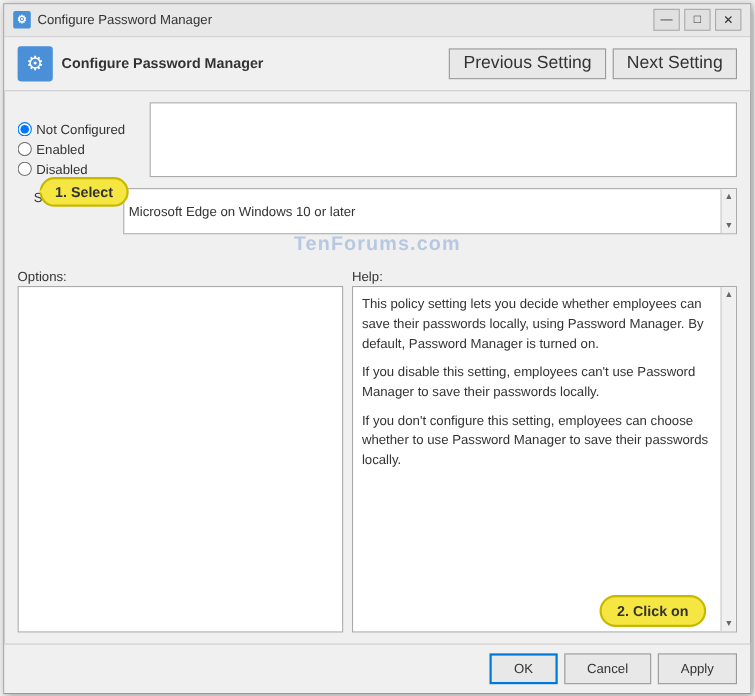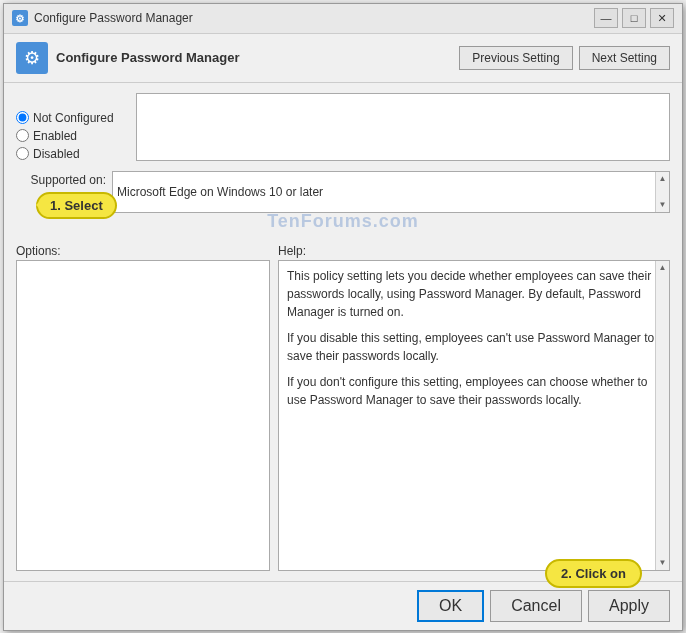--- a/index.html
+++ b/index.html
@@ -98,21 +98,21 @@
     }
     .header-buttons {
       display: flex;
       gap: 6px;
     }
     .header-btn {
       padding: 4px 12px;
       border: 1px solid #999;
       background: #e8e8e8;
       cursor: pointer;
-      font-size: 12px;
+      font-size: 16px;
       color: #333;
     }
 
     .dialog-body {
       flex: 1;
       display: flex;
       flex-direction: column;
       padding: 10px 12px;
       gap: 6px;
       overflow: hidden;
@@ -150,21 +150,20 @@
       border: 2px solid #c8b800;
       border-radius: 20px;
       padding: 4px 12px;
       font-size: 13px;
       font-weight: bold;
       color: #333;
       white-space: nowrap;
       left: 20px;
       top: 32px;
       z-index: 10;
-      margin-top: 31px;
     }
     .annotation-bubble::before {
       content: '';
       position: absolute;
       left: -8px;
       top: 50%;
       transform: translateY(-50%);
       border: 6px solid transparent;
       border-right-color: #f5e642;
     }
@@ -254,21 +253,21 @@
       gap: 8px;
       margin-top: 2px;
       min-height: 0;
     }
     .col-header {
       font-size: 12px;
       color: #333;
       margin-bottom: 2px;
     }
     .options-col {
-      width: 254px;
+      width: 296px;
       display: flex;
       flex-direction: column;
     }
     .options-box {
       flex: 1;
       border: 1px solid #aaa;
       background: white;
     }
     .help-col {
       flex: 1;
@@ -305,39 +304,39 @@
     .annotation-bubble-2 {
       position: absolute;
       background: #f5e642;
       border: 2px solid #c8b800;
       border-radius: 20px;
       padding: 5px 14px;
       font-size: 13px;
       font-weight: bold;
       color: #333;
       white-space: nowrap;
-      bottom: 42px;
+      bottom: 60px;
       right: 40px;
       z-index: 10;
     }
 
     .dialog-footer {
       padding: 8px 12px;
       border-top: 1px solid #ccc;
       display: flex;
       justify-content: flex-end;
       gap: 6px;
       background: #f0f0f0;
     }
     .footer-btn {
       padding: 5px 20px;
       border: 1px solid #999;
       background: #e8e8e8;
       cursor: pointer;
-      font-size: 16px;
+      font-size: 12px;
       color: #333;
       min-width: 60px;
     }
     .footer-btn.default-btn {
       border: 2px solid #0078d7;
     }
   </style>
 </head>
 <body>
 

